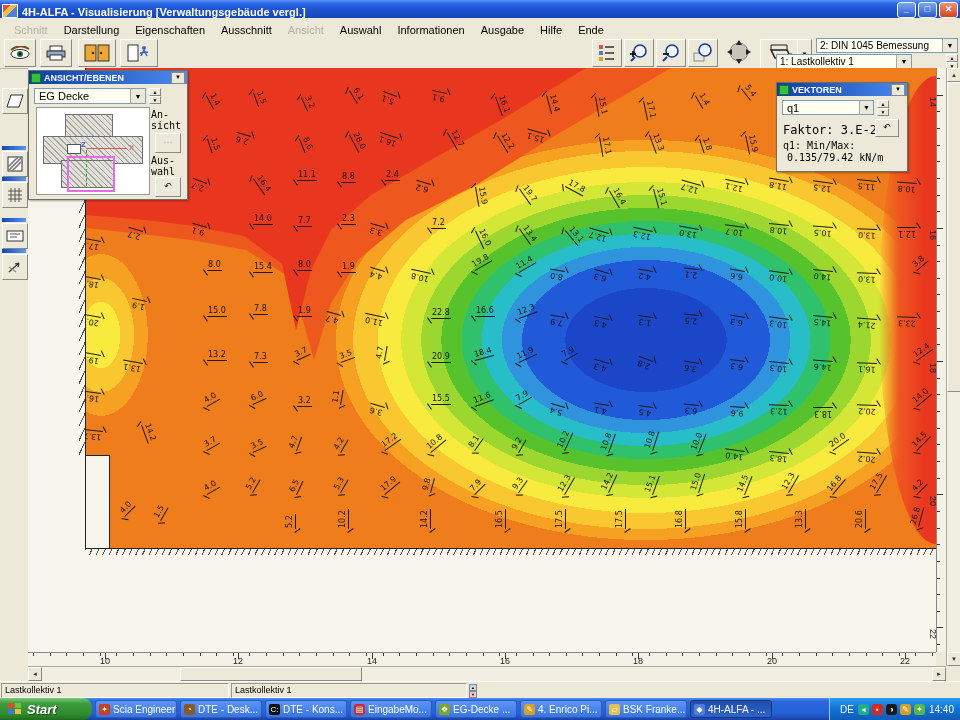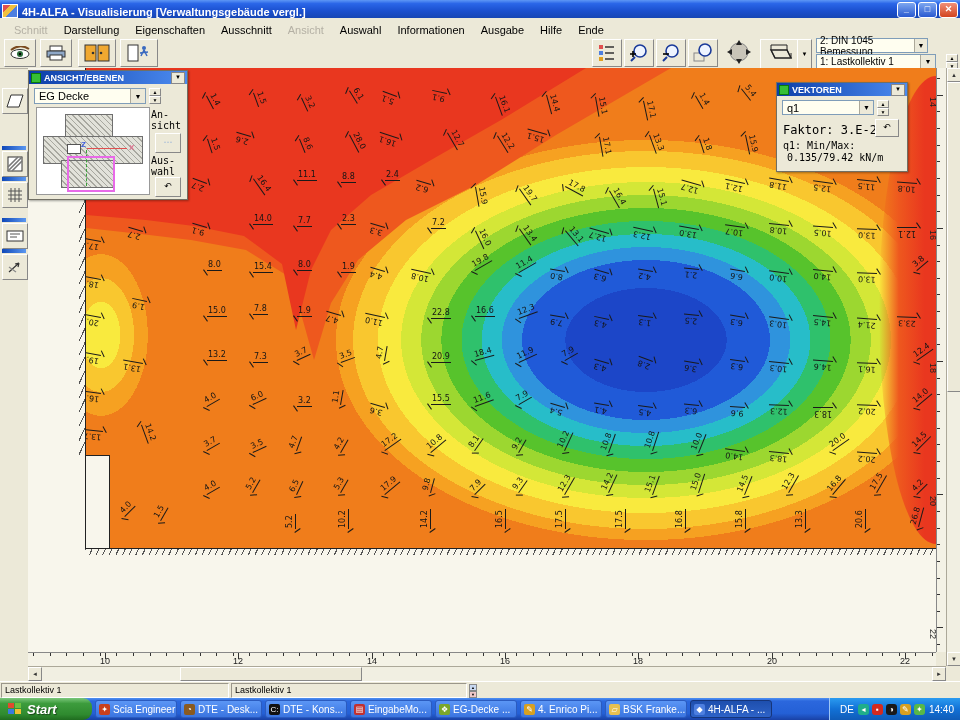--- a/index.html
+++ b/index.html
@@ -199,25 +199,25 @@
     </svg>
   </div>
   <div class="tbtn" style="left:760px;top:3px;width:36px;height:28px;">
     <svg width="28" height="20" viewBox="0 0 28 20">
       <path d="M6 6 L22 6 L26 14 L10 14 Z" fill="none" stroke="#222" stroke-width="1.4"></path>
       <path d="M6 6 L10 14 M22 6 L26 14 M6 6 L6 1 L22 1 L22 6 M26 14 L26 9" fill="none" stroke="#222" stroke-width="1"></path>
     </svg>
   </div>
   <div class="tbtn" style="left:797px;top:3px;width:13px;height:28px;font-size:6px;">▼</div>
 
-  <div class="combo" style="left:816px;top:2px;width:112px;height:15px;">
+  <div class="combo" style="left:816px;top:2px;width:142px;height:15px;">
     <span>2: DIN 1045 Bemessung</span>
     <span class="drop">▼</span>
   </div>
-  <div class="combo" style="left:816px;top:18px;width:120px;height:15px;">
+  <div class="combo" style="left:776px;top:18px;width:136px;height:15px;">
     <span>1: Lastkollektiv 1</span>
     <span class="drop">▼</span>
   </div>
   <div class="spinner" style="left:946px;top:18px;height:15px;">
     <div>▲</div>
     <div>▼</div>
   </div>
 </div>
 
 <div class="ltbtn" style="left:2px;top:88px;">

